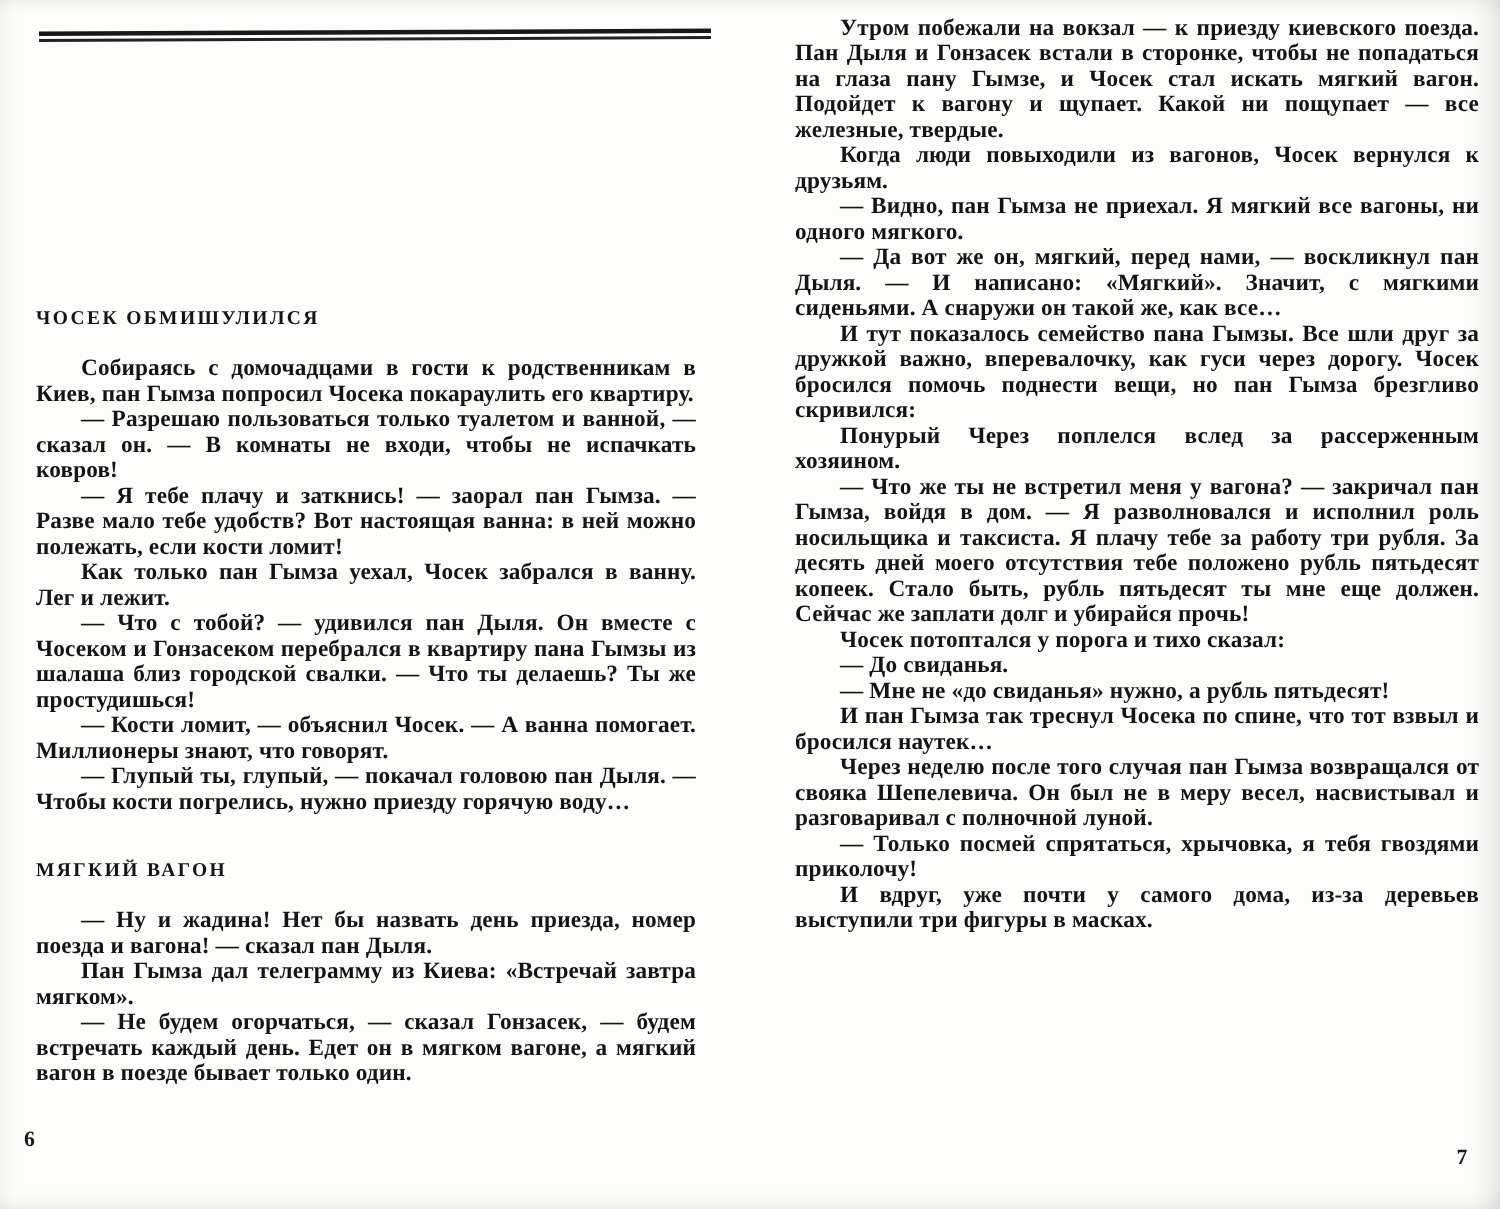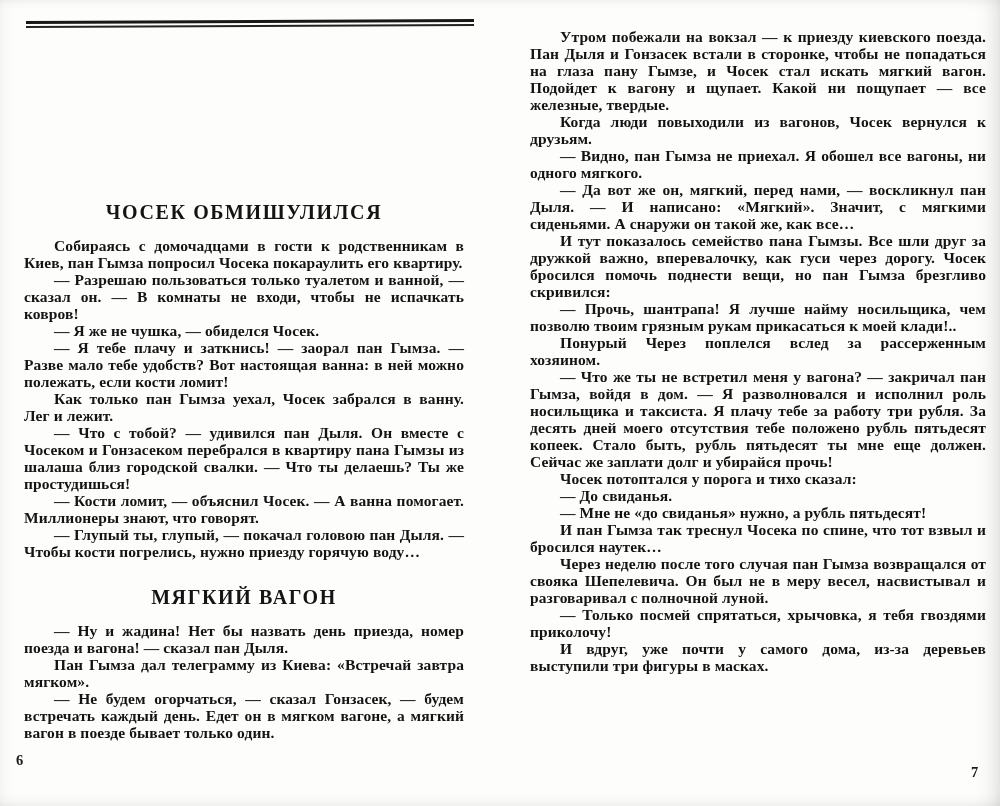--- a/index.html
+++ b/index.html
@@ -44,25 +44,25 @@
     transform: rotate(-0.25deg);
   }
 
   .page-body {
     font-size: 15.5px;
     line-height: 17px;
     font-weight: bold;
     text-align: justify;
     letter-spacing: 0.1px;
   }
-  .page-right .page-body { padding-top: 28px; }
+  .page-right .page-body { padding-top: 10px; }
 
   .story-title {
-    text-align: center;
-    font-size: 20px;
+    text-align: left;
+    font-size: 13px;
     font-weight: bold;
     letter-spacing: 1.6px;
     line-height: 22px;
     margin: 26px 0 14px 0;
     text-indent: 0;
   }
   .page-left .page-body > .story-title:first-child {
     margin-top: 174px;
   }
   .para {
@@ -93,42 +93,40 @@
 <body>
 
 <div class="book">
 
   <div class="page page-left">
     <div class="top-rule"></div>
     <div class="page-body">
         <div class="story-title">ЧОСЕК ОБМИШУЛИЛСЯ</div>
         <p class="para">Собираясь с домочадцами в гости к родственникам в Киев, пан Гымза попросил Чосека покараулить его квартиру.</p>
         <p class="para">— Разрешаю пользоваться только туалетом и ванной, — сказал он. — В комнаты не входи, чтобы не испачкать ковров!</p>
-        <p class="para">— Я же не чушка, — обиделся Чосек.</p>
         <p class="para">— Я тебе плачу и заткнись! — заорал пан Гымза. — Разве мало тебе удобств? Вот настоящая ванна: в ней можно полежать, если кости ломит!</p>
         <p class="para">Как только пан Гымза уехал, Чосек забрался в ванну. Лег и лежит.</p>
         <p class="para">— Что с тобой? — удивился пан Дыля. Он вместе с Чосеком и Гонзасеком перебрался в квартиру пана Гымзы из шалаша близ городской свалки. — Что ты делаешь? Ты же простудишься!</p>
         <p class="para">— Кости ломит, — объяснил Чосек. — А ванна помогает. Миллионеры знают, что говорят.</p>
         <p class="para">— Глупый ты, глупый, — покачал головою пан Дыля. — Чтобы кости погрелись, нужно приезду горячую воду…</p>
         <div class="story-title">МЯГКИЙ ВАГОН</div>
         <p class="para">— Ну и жадина! Нет бы назвать день приезда, номер поезда и вагона! — сказал пан Дыля.</p>
         <p class="para">Пан Гымза дал телеграмму из Киева: «Встречай завтра мягком».</p>
         <p class="para">— Не будем огорчаться, — сказал Гонзасек, — будем встречать каждый день. Едет он в мягком вагоне, а мягкий вагон в поезде бывает только один.</p>
       </div>
     <div class="page-num page-num-left">6</div>
   </div>
 
   <div class="page page-right">
     <div class="page-body">
         <p class="para">Утром побежали на вокзал — к приезду киевского поезда. Пан Дыля и Гонзасек встали в сторонке, чтобы не попадаться на глаза пану Гымзе, и Чосек стал искать мягкий вагон. Подойдет к вагону и щупает. Какой ни пощупает — все железные, твердые.</p>
         <p class="para">Когда люди повыходили из вагонов, Чосек вернулся к друзьям.</p>
-        <p class="para">— Видно, пан Гымза не приехал. Я обошел все вагоны, ни одного мягкого.</p>
+        <p class="para">— Видно, пан Гымза не приехал. Я мягкий все вагоны, ни одного мягкого.</p>
         <p class="para">— Да вот же он, мягкий, перед нами, — воскликнул пан Дыля. — И написано: «Мягкий». Значит, с мягкими сиденьями. А снаружи он такой же, как все…</p>
         <p class="para">И тут показалось семейство пана Гымзы. Все шли друг за дружкой важно, вперевалочку, как гуси через дорогу. Чосек бросился помочь поднести вещи, но пан Гымза брезгливо скривился:</p>
-        <p class="para">— Прочь, шантрапа! Я лучше найму носильщика, чем позволю твоим грязным рукам прикасаться к моей клади!..</p>
         <p class="para">Понурый Через поплелся вслед за рассерженным хозяином.</p>
         <p class="para">— Что же ты не встретил меня у вагона? — закричал пан Гымза, войдя в дом. — Я разволновался и исполнил роль носильщика и таксиста. Я плачу тебе за работу три рубля. За десять дней моего отсутствия тебе положено рубль пятьдесят копеек. Стало быть, рубль пятьдесят ты мне еще должен. Сейчас же заплати долг и убирайся прочь!</p>
         <p class="para">Чосек потоптался у порога и тихо сказал:</p>
         <p class="para">— До свиданья.</p>
         <p class="para">— Мне не «до свиданья» нужно, а рубль пятьдесят!</p>
         <p class="para">И пан Гымза так треснул Чосека по спине, что тот взвыл и бросился наутек…</p>
         <p class="para">Через неделю после того случая пан Гымза возвращался от свояка Шепелевича. Он был не в меру весел, насвистывал и разговаривал с полночной луной.</p>
         <p class="para">— Только посмей спрятаться, хрычовка, я тебя гвоздями приколочу!</p>
         <p class="para">И вдруг, уже почти у самого дома, из-за деревьев выступили три фигуры в масках.</p>
       </div>

